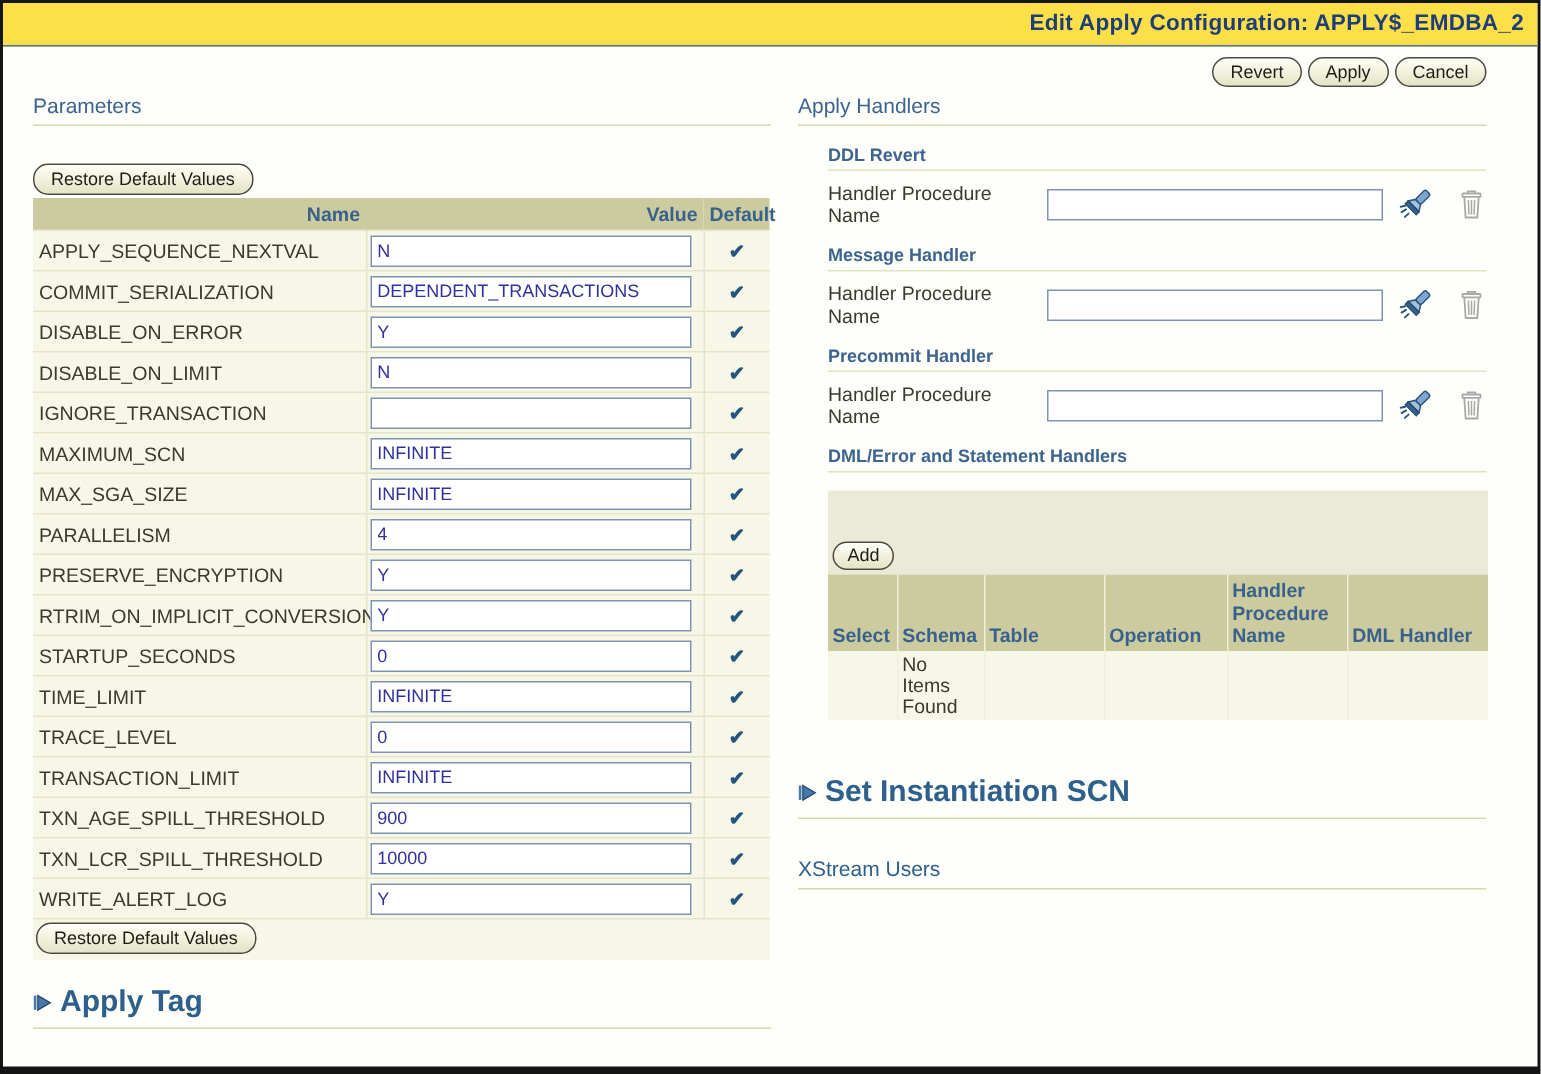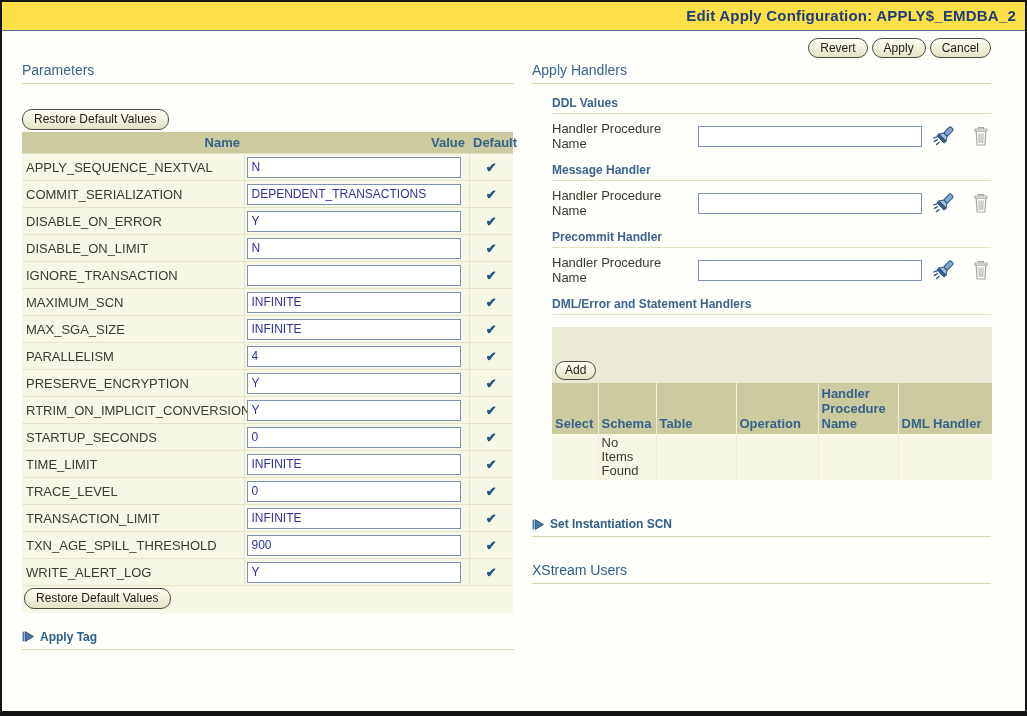--- a/index.html
+++ b/index.html
@@ -62,21 +62,21 @@
   .params td.p-def { text-align:center; color:#24557F; font-size:13px; font-weight:bold; }
   .params input, .handler-row input {
     height:21px; border:1px solid #7E93AF; background:#FFFFFF;
     font:12px "Liberation Sans", sans-serif; color:#31319B; padding:1px 4px;
   }
   .params input { width:214px; }
   .params tr.foot td { padding:2px 2px 3px; }
 
   .collapsed {
     display:flex; align-items:center; gap:5px;
-    font-size:12px; font-weight:bold; color:#2E608C;
+    font-size:20px; font-weight:bold; color:#2E608C;
     padding-bottom:5px; border-bottom:1px solid #D8D8AC;
   }
   .apply-tag { margin-top:17px; }
 
   
   .sub { margin-left:20px; }
   .handler-row { display:flex; align-items:center; margin:7px 0 7px; }
   .handler-row label { font-size:13px; color:#3A3A30; width:146px; flex:none; }
   .handler-row input { width:242px; }
   .icon { display:inline-flex; align-items:center; justify-content:center; }
@@ -204,20 +204,25 @@
             <td class="p-name">TRANSACTION_LIMIT</td>
             <td class="p-val"><input type="text" value="INFINITE" style=""></td>
             <td class="p-def">✔</td>
           </tr>
           <tr>
             <td class="p-name">TXN_AGE_SPILL_THRESHOLD</td>
             <td class="p-val"><input type="text" value="900" style=""></td>
             <td class="p-def">✔</td>
           </tr>
           <tr>
+            <td class="p-name">TXN_LCR_SPILL_THRESHOLD</td>
+            <td class="p-val"><input type="text" value="10000" style=""></td>
+            <td class="p-def">✔</td>
+          </tr>
+          <tr>
             <td class="p-name">WRITE_ALERT_LOG</td>
             <td class="p-val"><input type="text" value="Y" style=""></td>
             <td class="p-def">✔</td>
           </tr>
         </tbody>
       <tfoot>
         <tr class="foot">
           <td colspan="3">
             <span class="btn">Restore Default Values</span>
           </td>
@@ -241,21 +246,21 @@
     <div class="top-buttons">
       <span class="btn">Revert</span>
       <span class="btn">Apply</span>
       <span class="btn">Cancel</span>
     </div>
 
     <h2 class="section">Apply Handlers</h2>
 
     <div class="sub">
 
-      <h3 class="subsection">DDL Values</h3>
+      <h3 class="subsection">DDL Revert</h3>
       <div class="handler-row">
         <label>Handler Procedure Name</label>
         <input type="text" value="" style="">
         <span class="icon lookup">
           <svg width="24" height="24" viewBox="0 0 24 24">
             <g transform="rotate(45 12 12)">
               <rect x="9.5" y="0.8" width="5" height="9.4" rx="1.6" fill="#7FA6CF" stroke="#2A5580" stroke-width="1"></rect>
               <path d="M9.5 10.2 L14.5 10.2 L17 14.2 L7 14.2 Z" fill="#A6C0DC" stroke="#2A5580" stroke-width="1"></path>
               <rect x="6.8" y="14.2" width="10.4" height="2.8" fill="#35618F" stroke="#23496E" stroke-width="0.8"></rect>
             </g>

